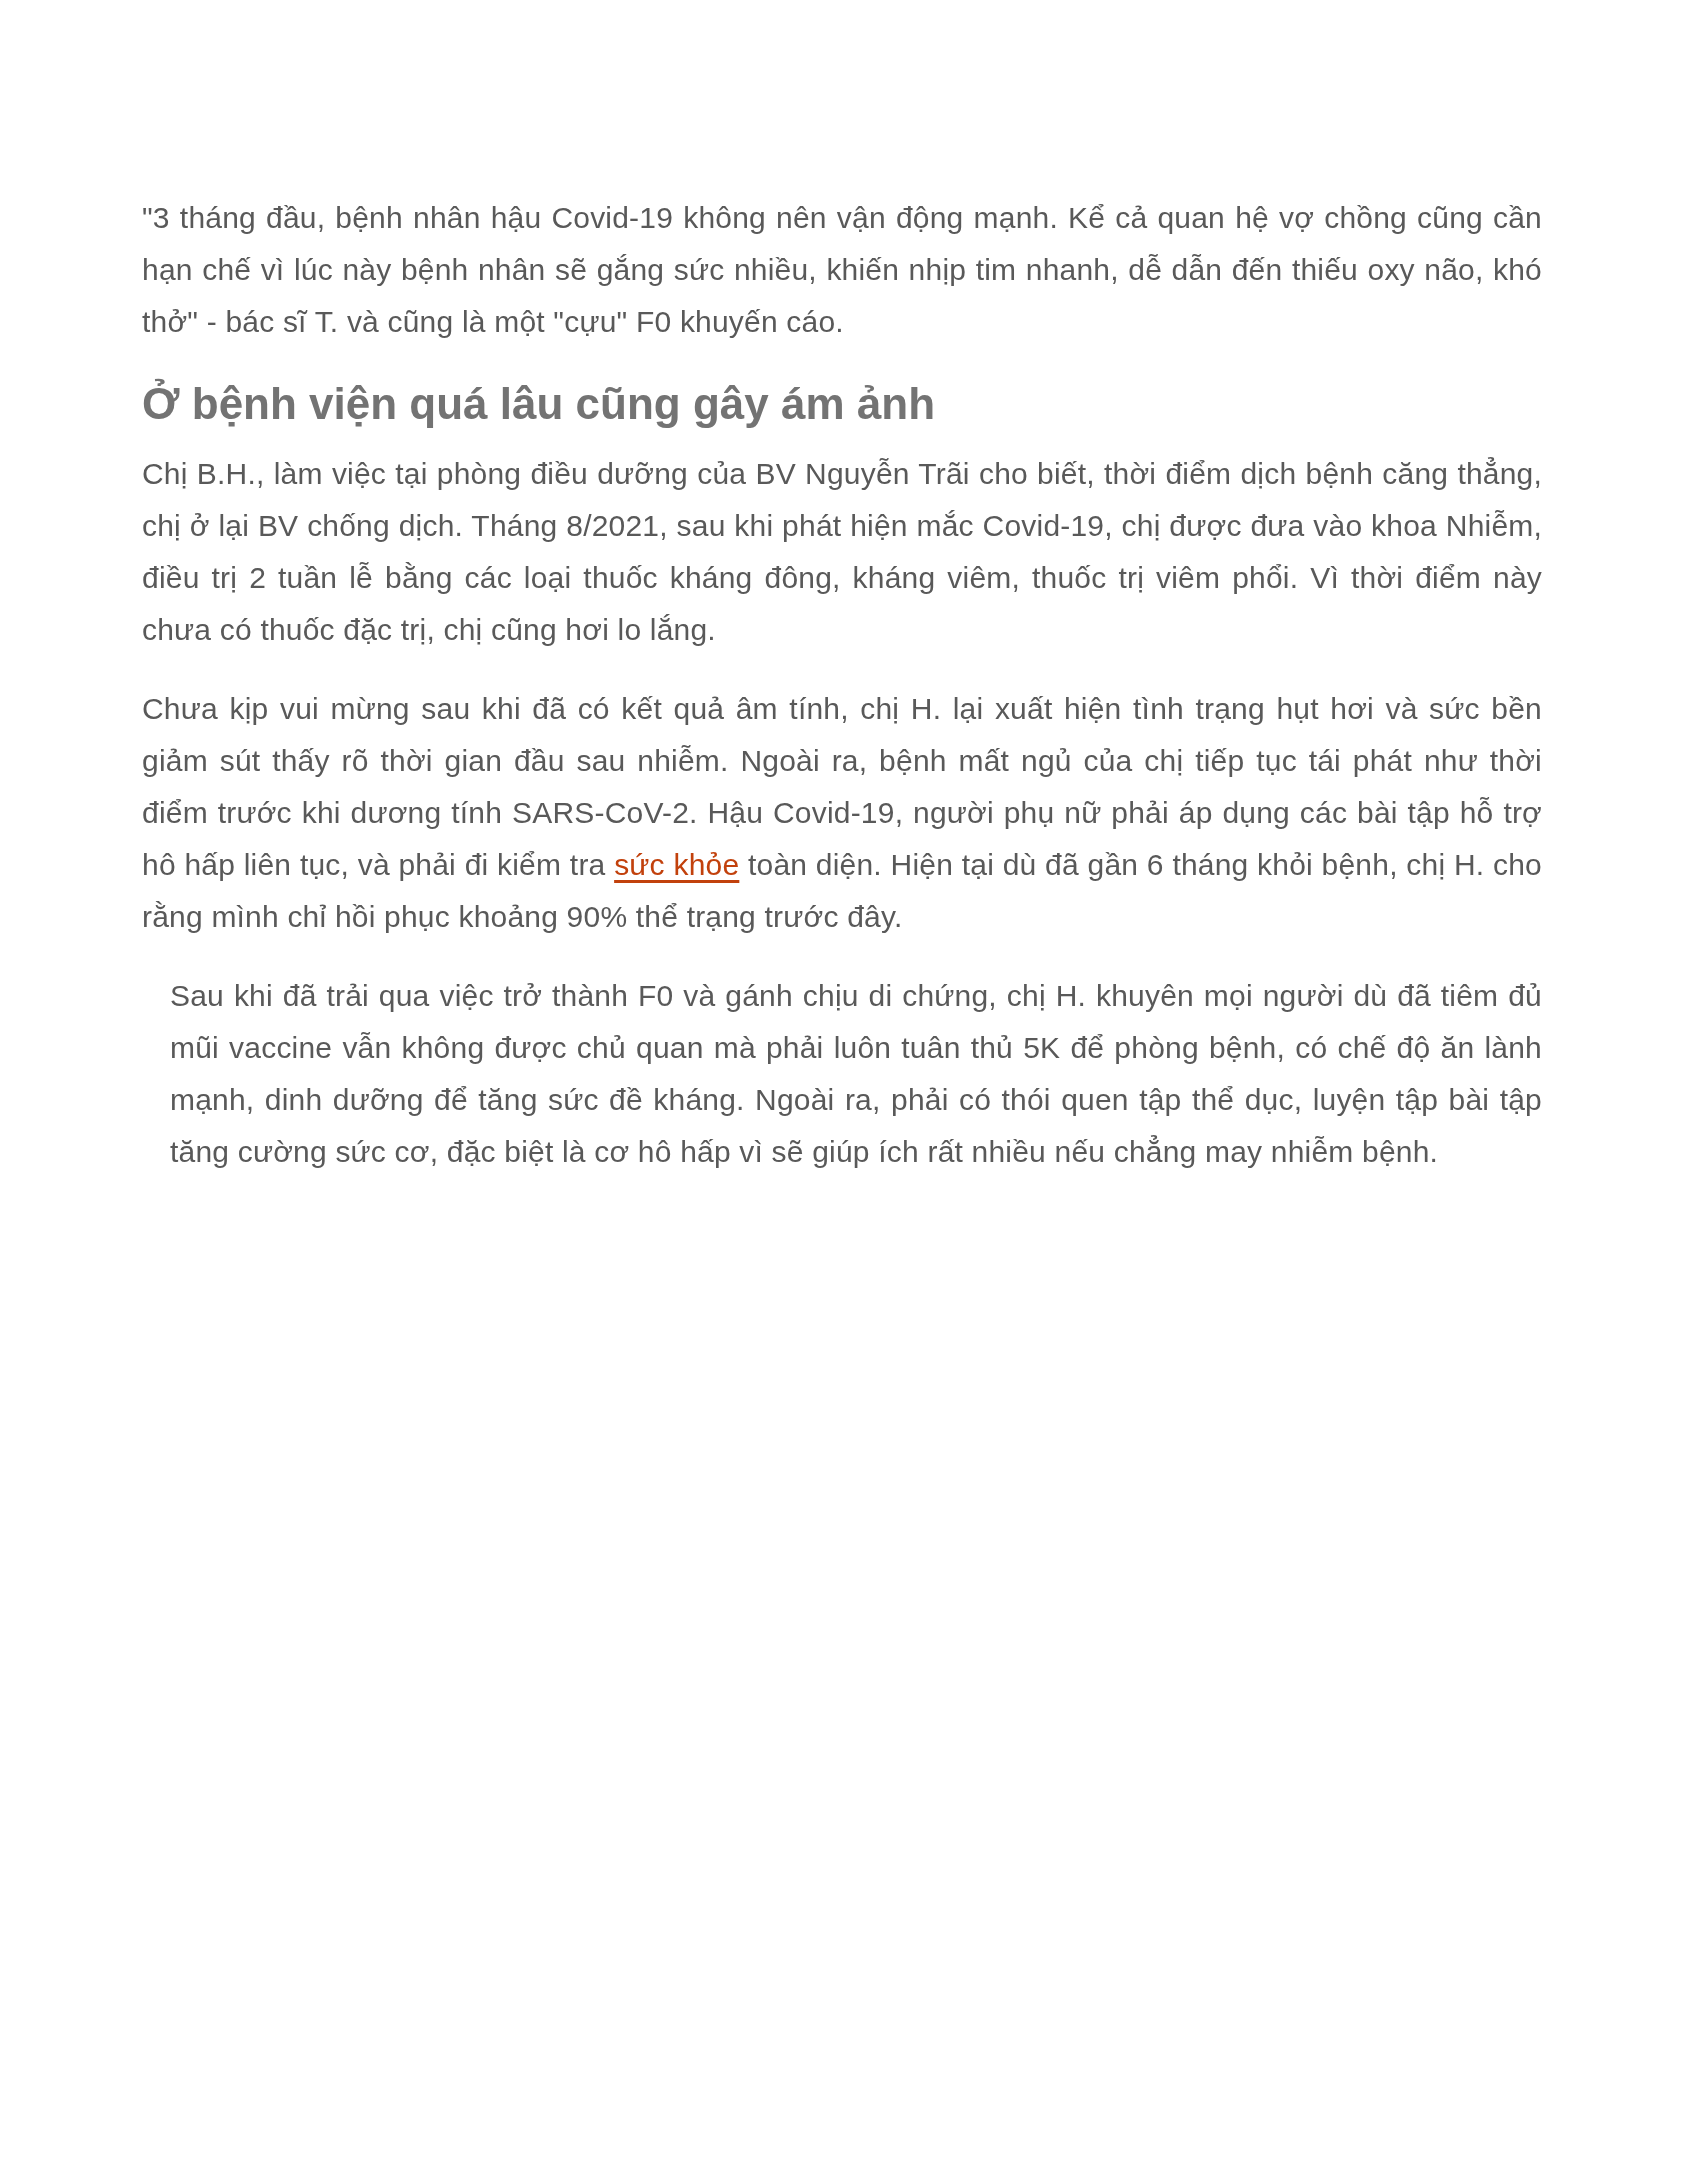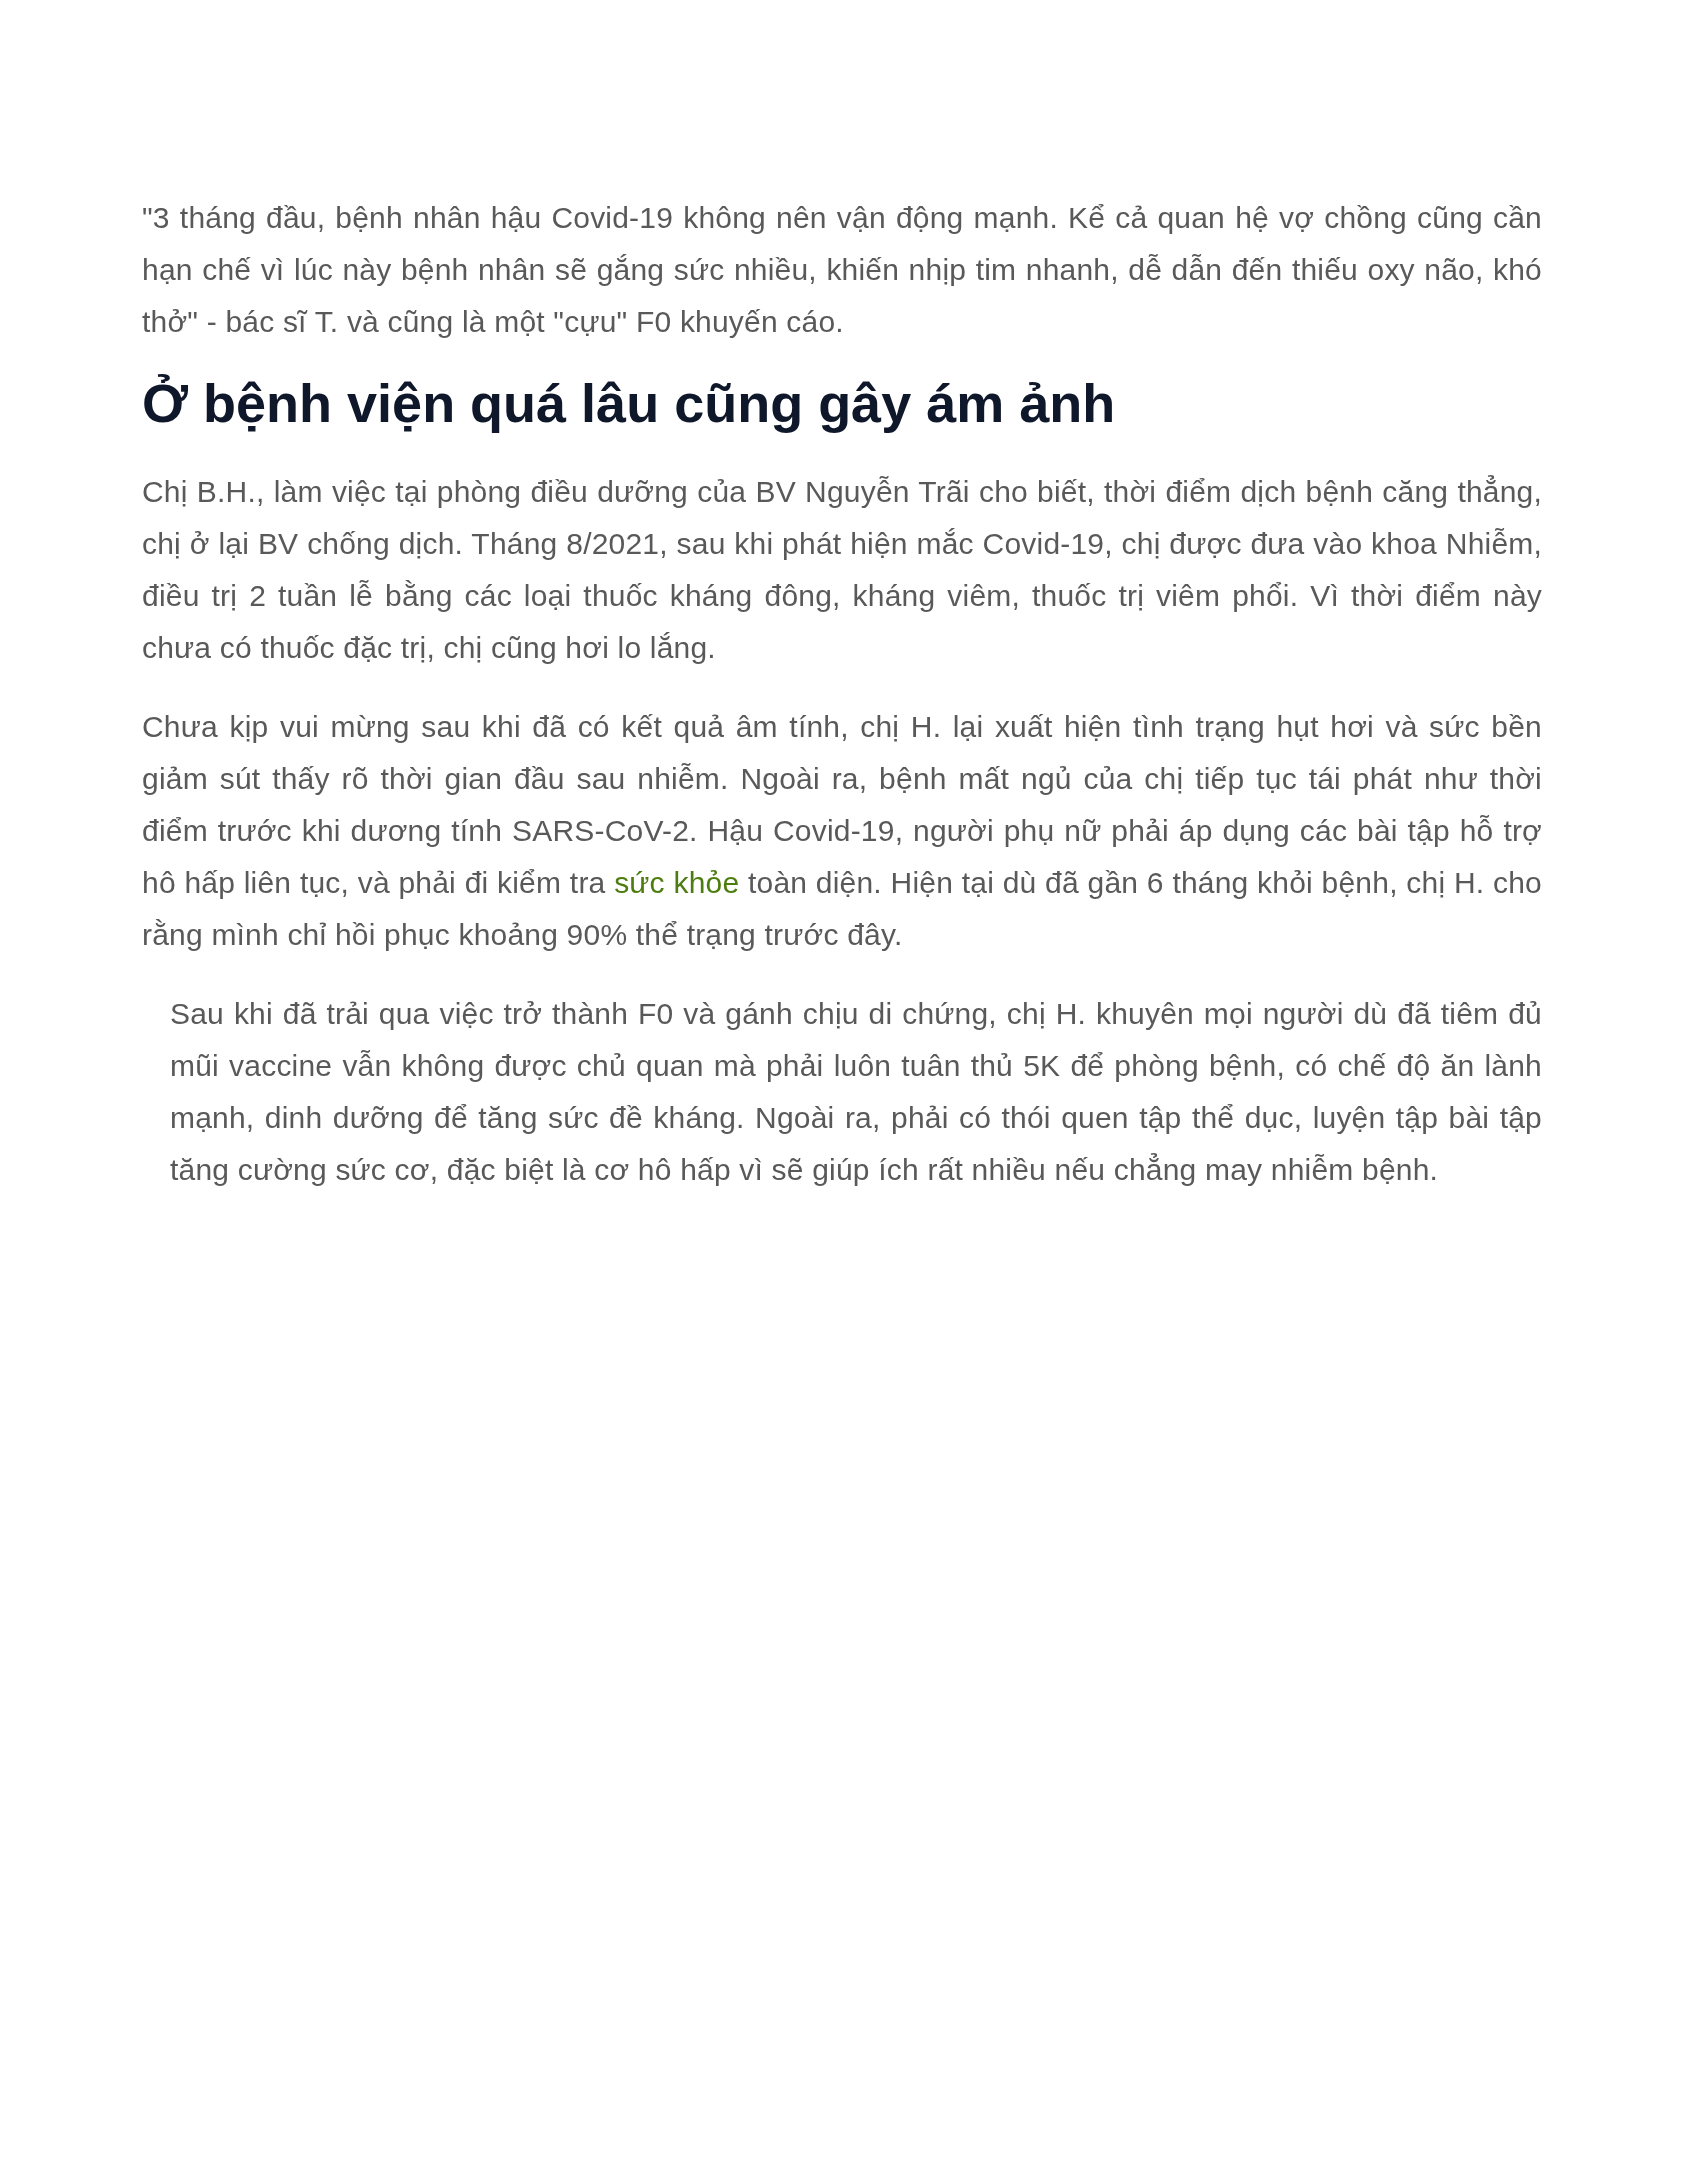--- a/index.html
+++ b/index.html
@@ -27,29 +27,30 @@
     color: #595959;
     text-align: justify;
     margin: 0 0 27px 0;
     letter-spacing: 0.2px;
   }
   .body-para:last-child {
     margin-bottom: 0;
     margin-left: 28px;
   }
   .section-heading {
-    font-size: 54px;
+    font-size: 44px;
     line-height: 57px;
     font-weight: 700;
-    color: #0f172a;
+    color: #737373;
     text-align: left;
-    margin: 16px 0 34px 0;
+    margin: 16px 0 16px 0;
   }
   .inline-link {
-    color: #4d7c0f;
+    color: #c2410c;
+    text-decoration: underline;
     text-underline-offset: 5px;
     cursor: pointer;
   }
 </style>
 </head>
 <body>
 
 <div class="page">
   <div class="content">
 

